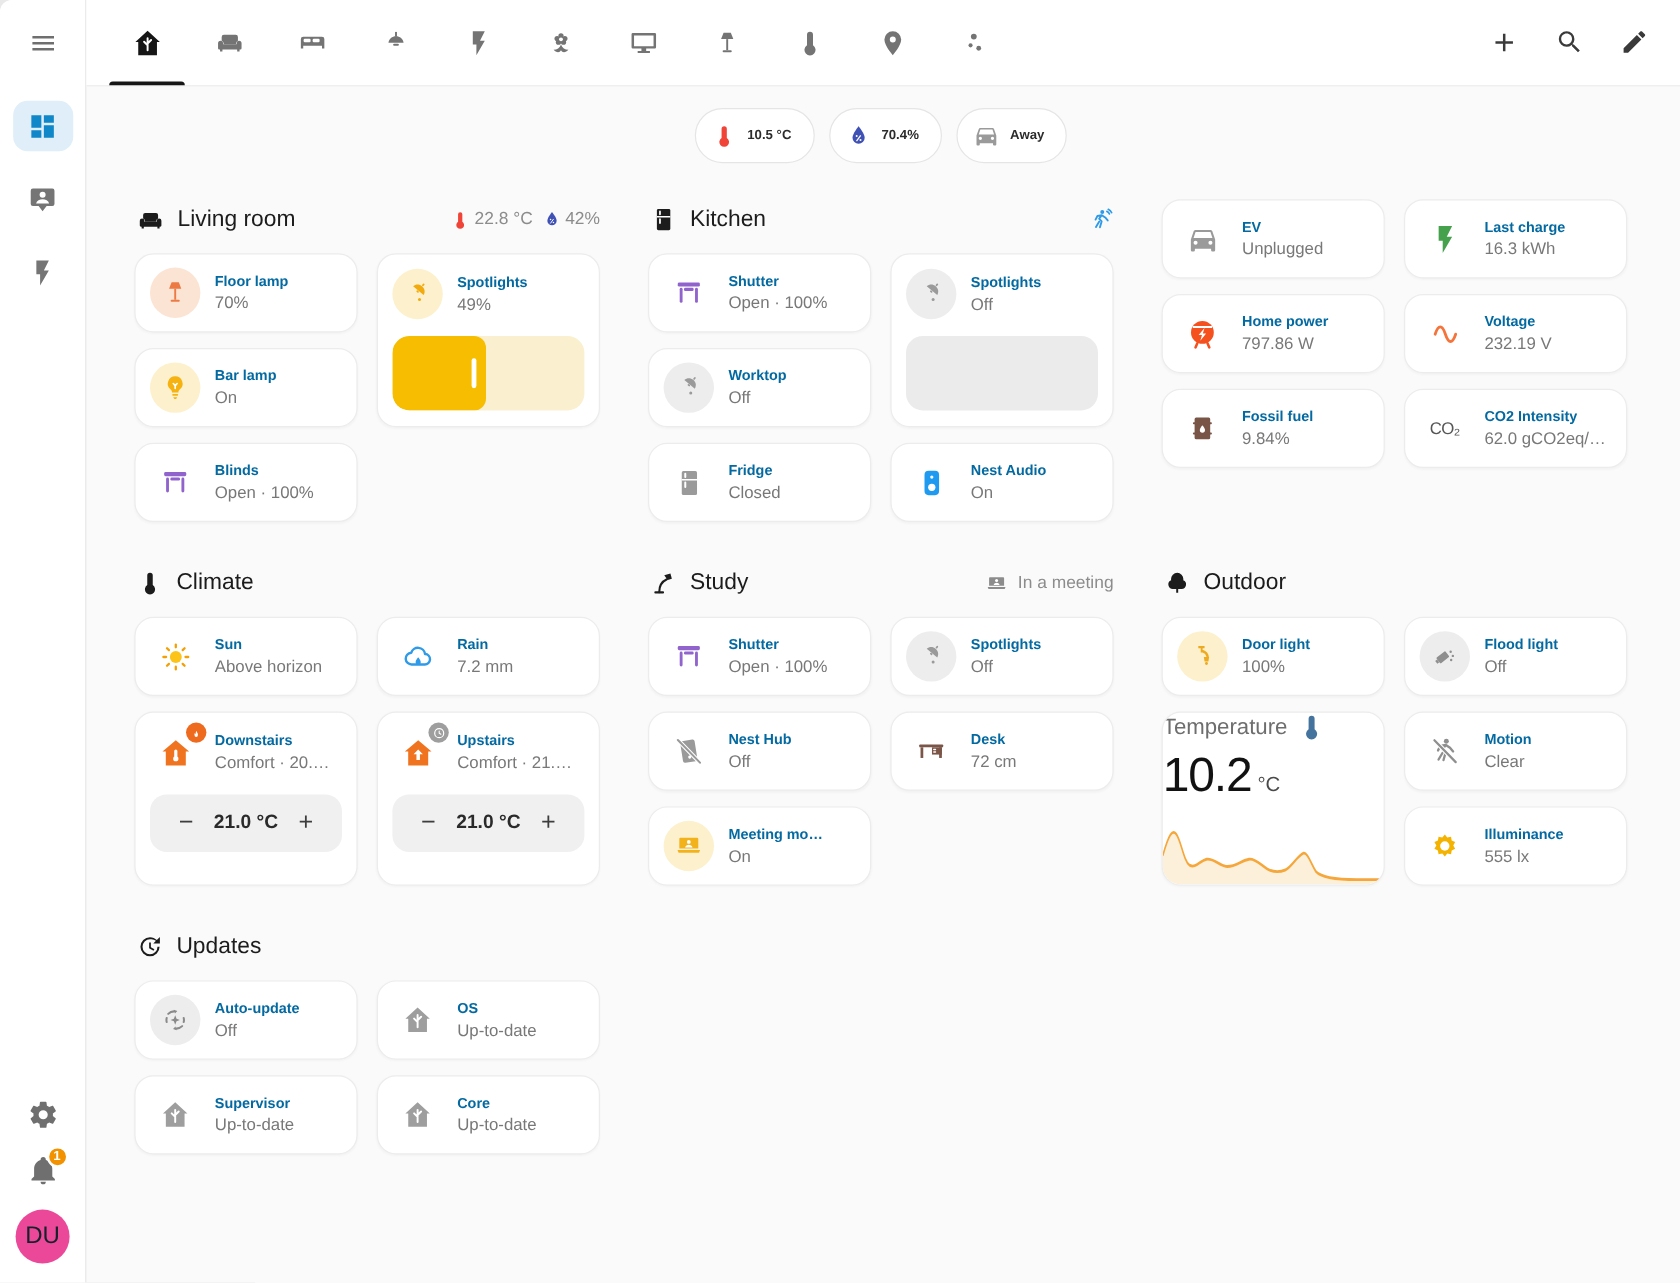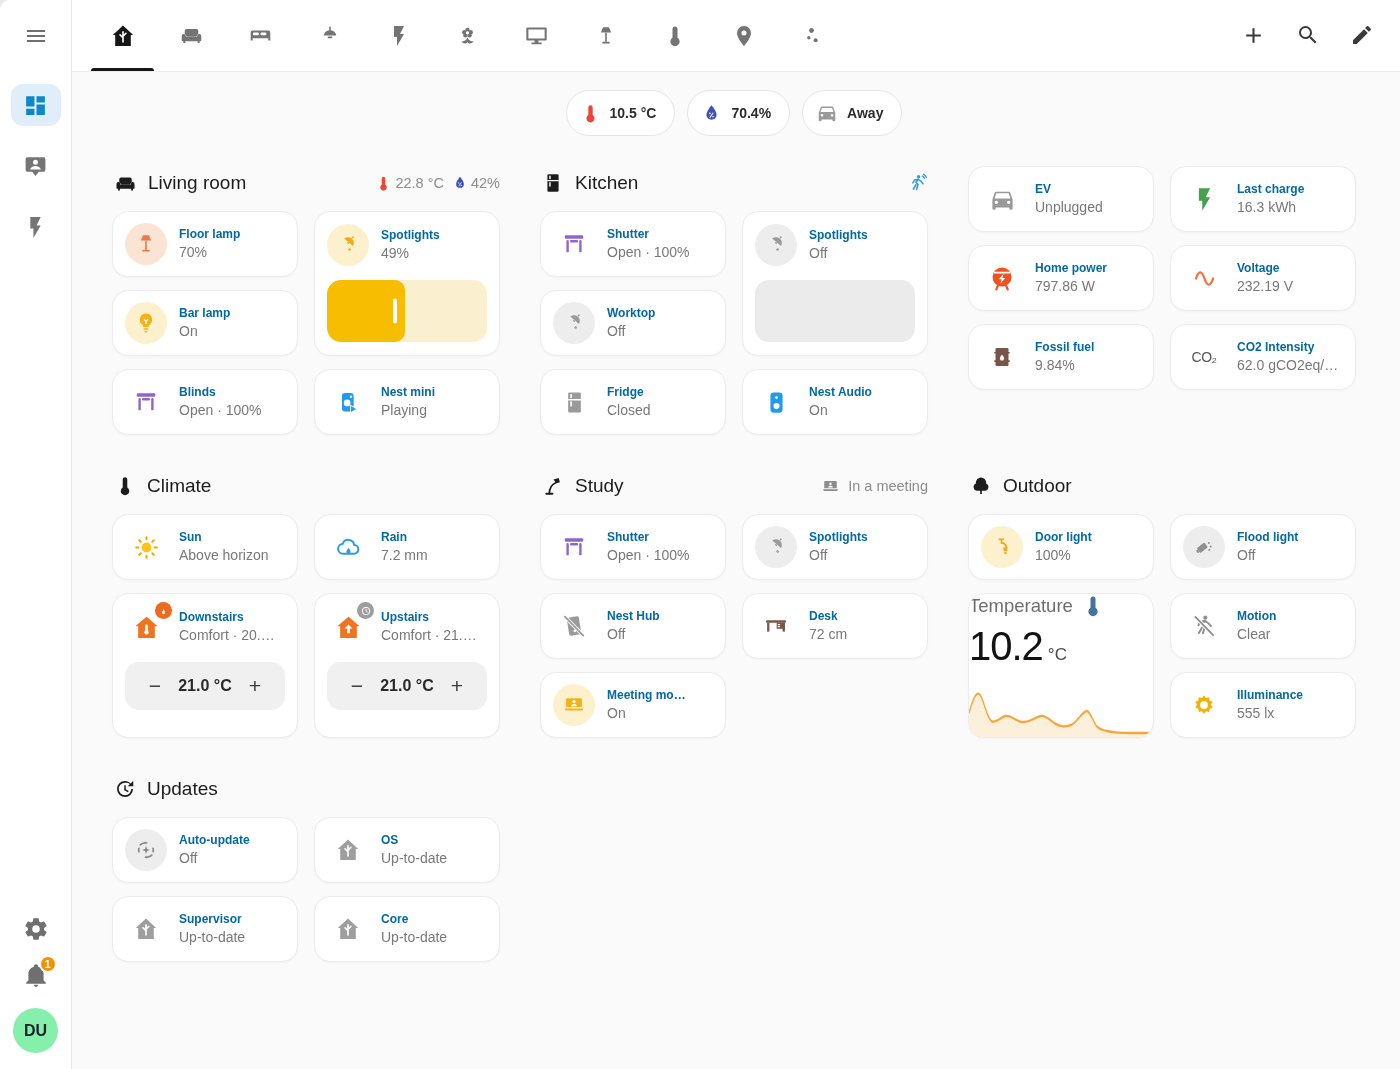--- a/index.html
+++ b/index.html
@@ -8,34 +8,34 @@
   .i{display:block;fill:currentColor}
   
   .sidebar{width:72px;background:#fff;border-right:1px solid #e7e7e7;display:flex;flex-direction:column;align-items:center;flex:none;}
   .sb-menu{height:72px;width:100%;display:flex;align-items:center;justify-content:center;color:#6f6f6f;cursor:pointer;}
   .sb-nav{display:flex;flex-direction:column;align-items:center;gap:19px;margin-top:12px;}
   .sb-item{width:50px;height:42px;border-radius:12px;display:flex;align-items:center;justify-content:center;color:#757575;cursor:pointer;}
   .sb-item.active{background:#dfeef8;color:#0f87c9;}
   .sb-bottom{margin-top:auto;display:flex;flex-direction:column;align-items:center;gap:20px;padding-bottom:16px;}
   .sb-ic{color:#6f6f6f;cursor:pointer;position:relative;}
   .badge{position:absolute;top:-7px;right:-8px;background:#f39200;color:#fff;border-radius:50%;min-width:18px;height:18px;font-size:11px;font-weight:700;display:flex;align-items:center;justify-content:center;border:2px solid #fff;}
-  .avatar{width:45px;height:45px;border-radius:50%;background:#86efac;color:#15222b;font-size:16px;font-weight:700;display:flex;align-items:center;justify-content:center;cursor:pointer;}
+  .avatar{width:45px;height:45px;border-radius:50%;background:#ec4899;color:#15222b;font-size:20px;font-weight:400;display:flex;align-items:center;justify-content:center;cursor:pointer;}
   
   .main{flex:1;display:flex;flex-direction:column;min-width:0;}
   .topbar{height:72px;background:#fff;border-bottom:1px solid #ececec;display:flex;align-items:center;padding-right:26px;flex:none;}
   .tabs{display:flex;height:100%;padding-left:16px;}
   .tab{width:69px;height:100%;display:flex;align-items:center;justify-content:center;color:#747474;position:relative;cursor:pointer;}
   .tab.active{color:#161616;}
   .tab.active::after{content:"";position:absolute;bottom:0;left:3px;right:3px;height:3px;background:#161616;border-radius:3px 3px 0 0;}
   .top-actions{margin-left:auto;display:flex;gap:30px;color:#3a3a3a;}
   .top-actions .act{cursor:pointer;}
   
   .content{flex:1;padding:18px 44px 0 40px;overflow:hidden;}
   .chips{display:flex;justify-content:center;gap:12px;margin-bottom:30px;}
-  .chip{display:flex;align-items:center;gap:9px;height:46px;padding:0 18px 0 13px;background:#fff;border:1px solid #e5e5e5;border-radius:24px;font-size:14px;font-weight:700;color:#2c2c2c;cursor:pointer;}
+  .chip{display:flex;align-items:center;gap:9px;height:46px;padding:0 18px 0 13px;background:#fff;border:1px solid #e5e5e5;border-radius:24px;font-size:11px;font-weight:700;color:#2c2c2c;cursor:pointer;}
   .grid{display:grid;grid-template-columns:repeat(3,388px);column-gap:40px;row-gap:34px;}
   .sec-h{display:flex;align-items:center;gap:11px;height:30px;margin:2px 0 13px 2px;font-size:19px;font-weight:500;color:#1c1c1c;}
   .sec-h .hic{color:#1c1c1c;display:flex;}
   .sec-right{margin-left:auto;display:flex;align-items:center;gap:8px;font-size:14.5px;font-weight:400;color:#8c8c8c;}
   .mini{display:flex;align-items:center;gap:3px;}
   .cards{display:grid;grid-template-columns:1fr 1fr;gap:13px 16px;grid-auto-rows:66px;}
   .card{background:#fff;border:1px solid #ececec;border-radius:16px;display:flex;align-items:center;gap:12px;padding:0 8px 0 12px;box-shadow:0 1px 2px rgba(0,0,0,.03);cursor:pointer;overflow:hidden;}
   .card.tall{grid-row:span 2;flex-direction:column;align-items:stretch;gap:0;padding:0;}
   .trow{display:flex;align-items:center;gap:12px;padding:0 8px 0 12px;height:66px;flex:none;}
   .iwrap{width:42px;height:42px;border-radius:50%;display:flex;align-items:center;justify-content:center;flex:none;position:relative;}
@@ -530,31 +530,20 @@
               <div class="iwrap" style="color:#9064cc">
                   <svg class="i" width="26" height="26" viewBox="0 0 24 24">
                     <use href="#i-blinds"></use>
                   </svg>
                 </div>
               <div class="ctext">
                   <div class="ctitle">Blinds</div>
                   <div class="cstatus">Open · 100%</div>
                 </div>
             </div>
-            <div class="card">
-              <div class="iwrap" style="color:#1e9bf0">
-                  <svg class="i" width="27" height="27" viewBox="0 0 24 24">
-                    <use href="#i-speakermini"></use>
-                  </svg>
-                </div>
-              <div class="ctext">
-                  <div class="ctitle">Nest mini</div>
-                  <div class="cstatus">Playing</div>
-                </div>
-            </div>
           </div>
         </div>
 
         <div class="sec">
           <div class="sec-h">
             <span class="hic">
                 <svg class="i" width="22" height="22" viewBox="0 0 24 24">
                   <use href="#i-fridge"></use>
                 </svg>
               </span>

